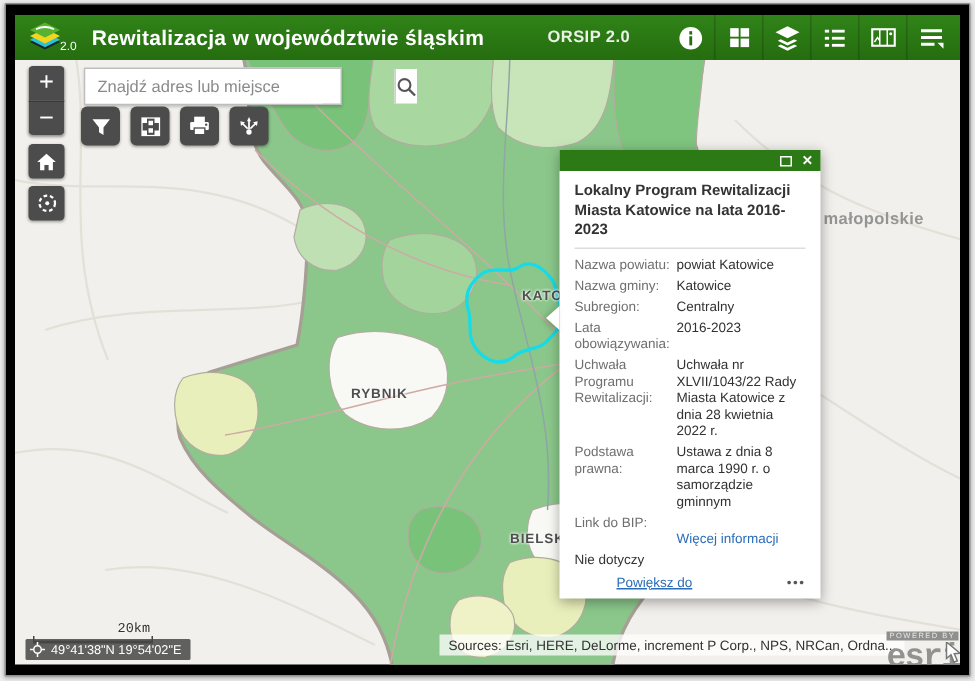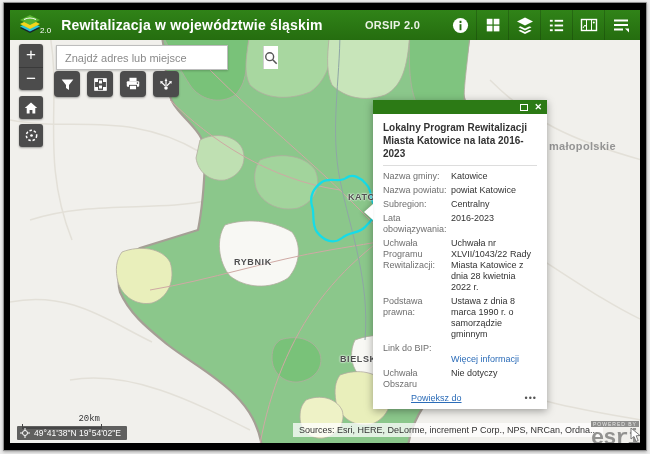--- a/index.html
+++ b/index.html
@@ -260,49 +260,48 @@
       <div class="popup">
         <div class="popup-pointer"></div>
         <div class="popup-titlebar">
           <span class="win-max"></span>
           <span class="win-close">✕</span>
         </div>
         <div class="popup-body">
           <div class="popup-title">Lokalny Program Rewitalizacji Miasta Katowice na lata 2016-2023</div>
 
           <div class="prow">
+              <span class="plabel">Nazwa powiatu:</span>
+              <span class="pvalue">powiat Katowice</span>
+            </div>
+          <div class="prow">
               <span class="plabel">Nazwa gminy:</span>
               <span class="pvalue">Katowice</span>
             </div>
           <div class="prow">
-              <span class="plabel">Nazwa powiatu:</span>
-              <span class="pvalue">powiat Katowice</span>
-            </div>
-          <div class="prow">
               <span class="plabel">Subregion:</span>
               <span class="pvalue">Centralny</span>
             </div>
           <div class="prow">
               <span class="plabel">Lata obowiązywania:</span>
               <span class="pvalue">2016-2023</span>
             </div>
           <div class="prow">
               <span class="plabel">Uchwała Programu Rewitalizacji:</span>
               <span class="pvalue">Uchwała nr XLVII/1043/22 Rady Miasta Katowice z dnia 28 kwietnia 2022 r.</span>
             </div>
           <div class="prow">
               <span class="plabel">Podstawa prawna:</span>
               <span class="pvalue">Ustawa z dnia 8 marca 1990 r. o samorządzie gminnym</span>
             </div>
           <div class="prow">
               <span class="plabel">Link do BIP:</span>
               <span class="pvalue link">Więcej informacji</span>
             </div>
           <div class="prow">
-              <span class="plabel">Uchwała Obszaru</span>
               <span class="pvalue">Nie dotyczy</span>
             </div>
 
           <div class="popup-footer">
             <span class="zoomto">Powiększ do</span>
             <span class="morebtn">•••</span>
           </div>
         </div>
       </div>
 

